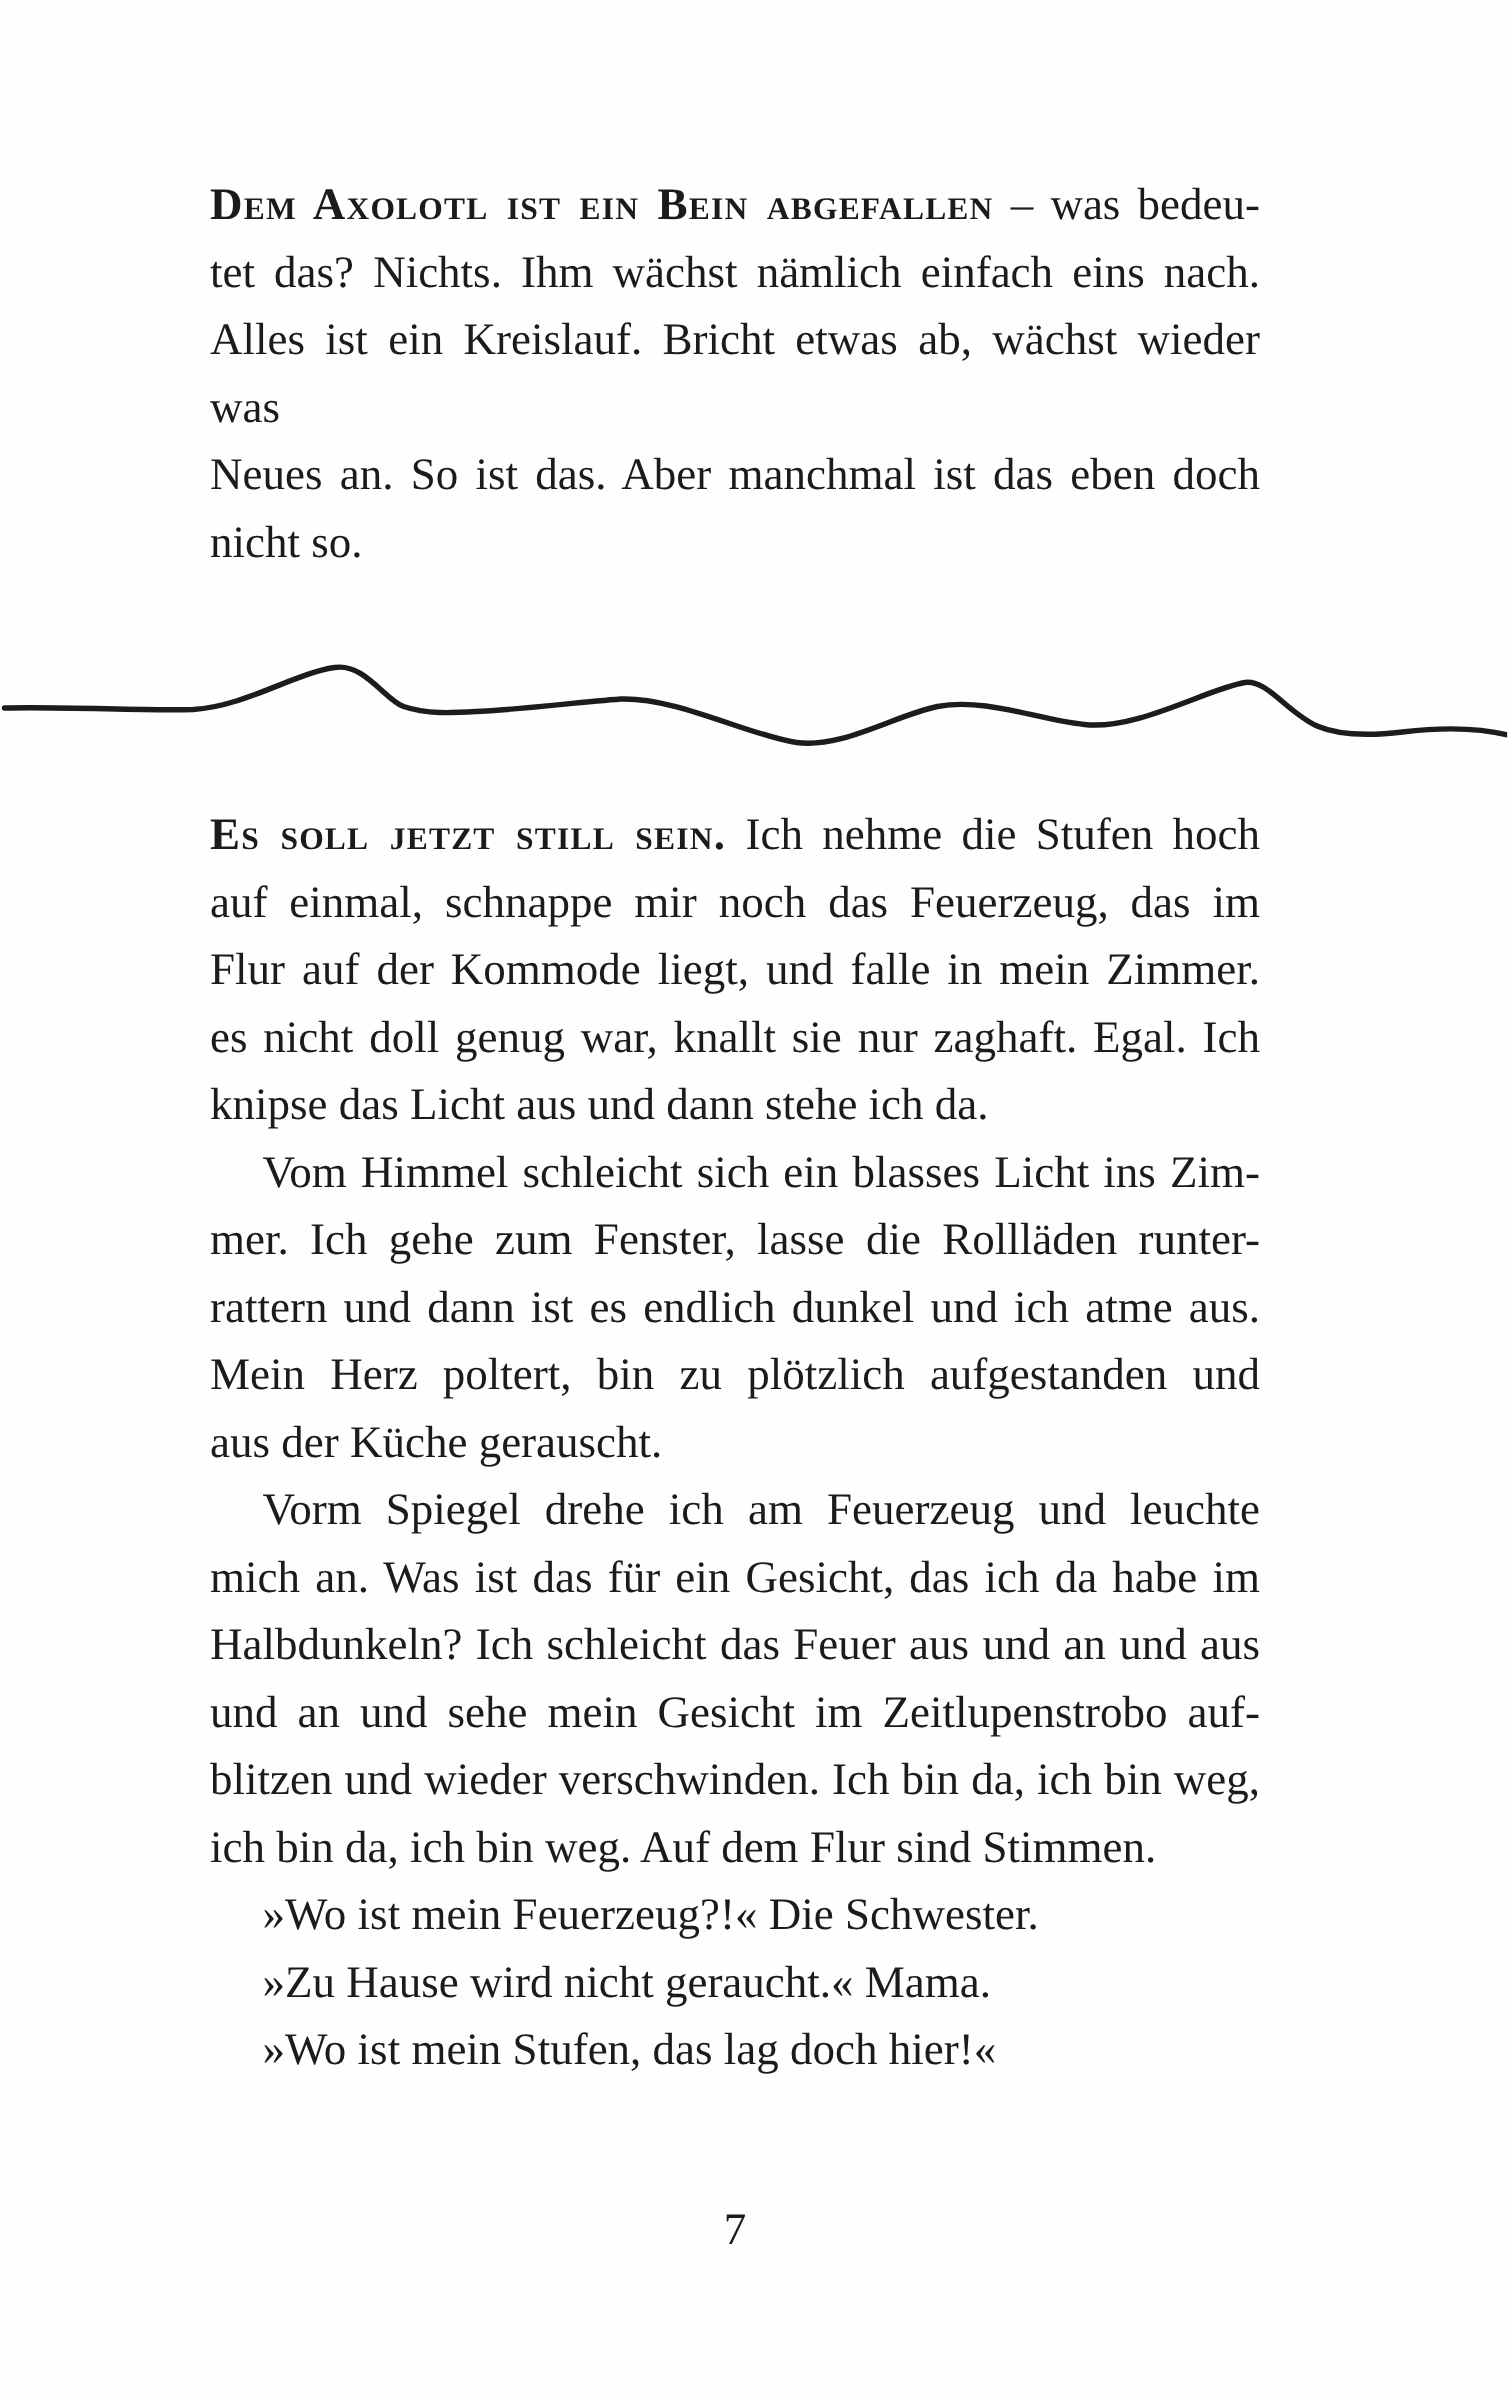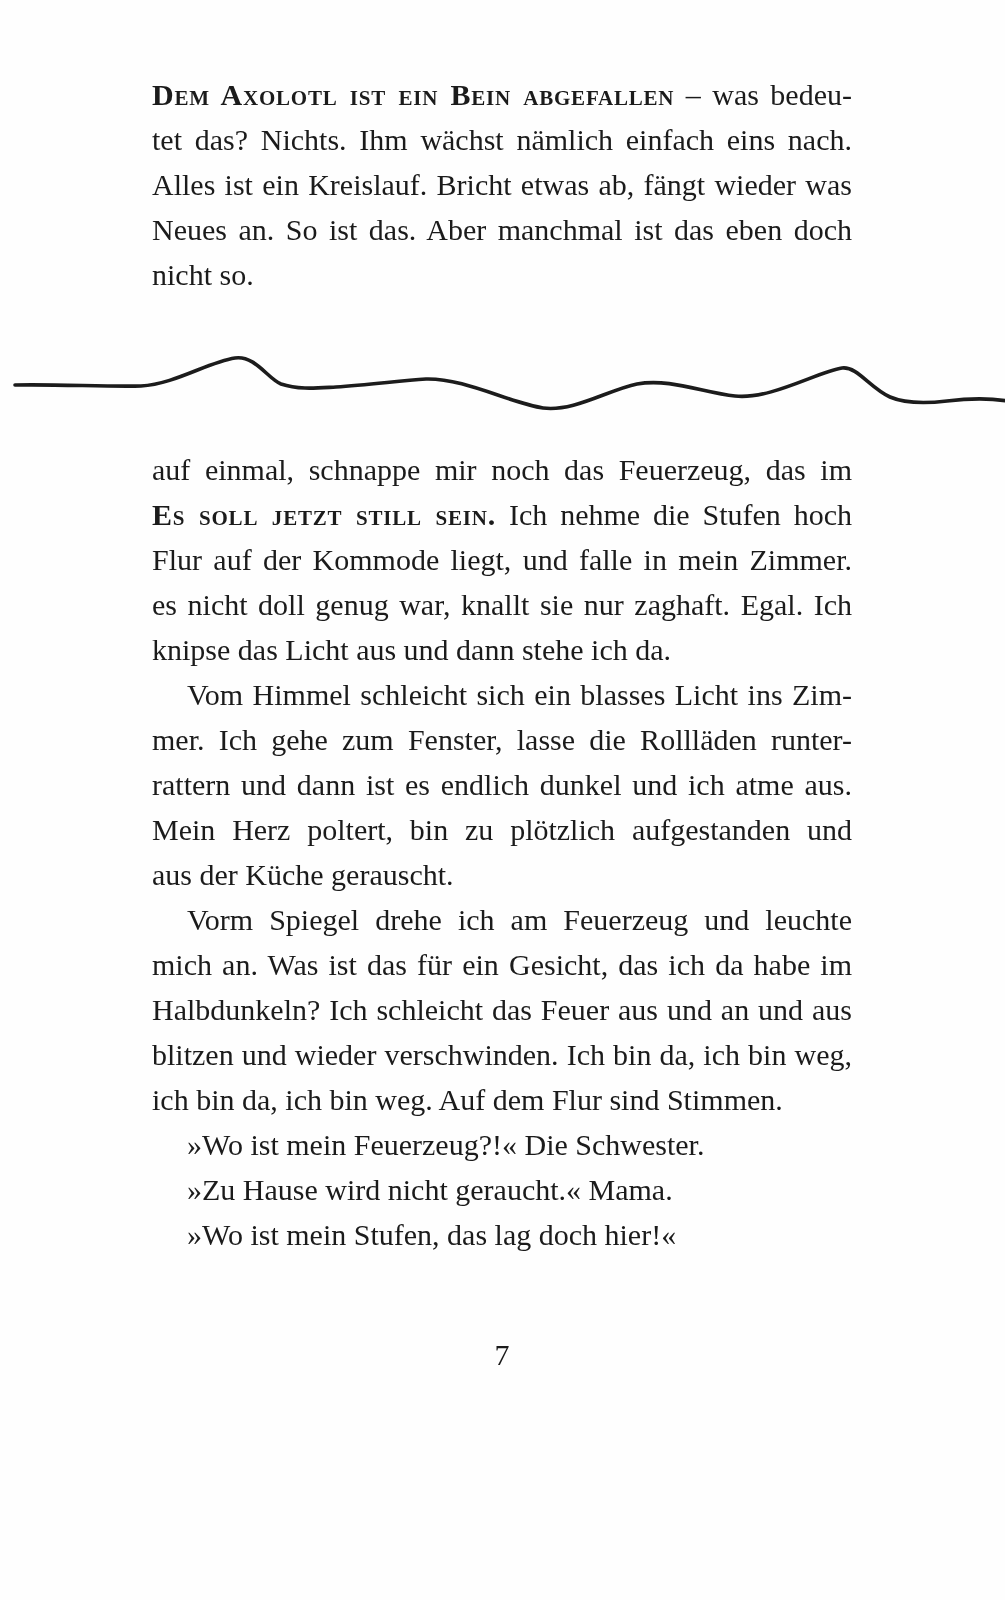--- a/index.html
+++ b/index.html
@@ -10,22 +10,21 @@
   .book-page {
     position: relative;
     width: 1005px;
     height: 1600px;
     background: #fefefe;
     overflow: hidden;
     font-family: "Liberation Serif", serif;
     color: #1b1b1b;
   }
   .content {
-    padding-top: 72px;
-    margin-left: 12px;
+    padding-top: 114px;
   }
   .text-block {
     margin-left: 140px;
     width: 700px;
     font-size: 30px;
     line-height: 45px;
   }
   .line {
     text-align: justify;
     text-align-last: justify;
@@ -62,21 +61,21 @@
 </style>
 </head>
 <body>
 
 <div class="book-page">
   <div class="content">
 
     <div class="text-block">
       <div class="line"><span class="lead">Dem Axolotl ist ein Bein abgefallen</span><span> – was bedeu-</span></div>
       <div class="line">tet das? Nichts. Ihm wächst nämlich einfach eins nach.</div>
-      <div class="line">Alles ist ein Kreislauf. Bricht etwas ab, fängt wieder was</div>
+      <div class="line">Alles ist ein Kreislauf. Bricht etwas ab, wächst wieder was</div>
       <div class="line">Neues an. So ist das. Aber manchmal ist das eben doch</div>
       <div class="line left">nicht so.</div>
     </div>
 
     <div class="divider-wrap">
       <svg width="1005" height="80" viewBox="0 0 1005 80">
         <path d="M 3 45
              C 45 44, 95 47, 129 46
              C 163 44, 196 22, 223 18
              C 243 15, 256 39, 269 44
@@ -86,39 +85,40 @@
              C 562 72, 596 50, 625 44
              C 658 38, 692 53, 723 56
              C 758 60, 805 32, 830 28
              C 845 26, 858 48, 878 57
              C 892 63, 910 64, 935 61
              C 960 58, 985 58, 1005 63" fill="none" stroke="#1c1c1c" stroke-width="3.6" stroke-linecap="round"></path>
       </svg>
     </div>
 
     <div class="text-block block-2">
+      <div class="line"><span class="lead">Es soll jetzt still sein.</span><span> Ich nehme die Stufen hoch</span></div>
       <div class="line">auf einmal, schnappe mir noch das Feuerzeug, das im</div>
-      <div class="line"><span class="lead">Es soll jetzt still sein.</span><span> Ich nehme die Stufen hoch</span></div>
       <div class="line">Flur auf der Kommode liegt, und falle in mein Zimmer.</div>
       <div class="line">es nicht doll genug war, knallt sie nur zaghaft. Egal. Ich</div>
       <div class="line left">knipse das Licht aus und dann stehe ich da.</div>
     </div>
 
     <div class="text-block">
       <div class="line ind">Vom Himmel schleicht sich ein blasses Licht ins Zim-</div>
       <div class="line">mer. Ich gehe zum Fenster, lasse die Rollläden runter-</div>
       <div class="line">rattern und dann ist es endlich dunkel und ich atme aus.</div>
       <div class="line">Mein Herz poltert, bin zu plötzlich aufgestanden und</div>
       <div class="line left">aus der Küche gerauscht.</div>
     </div>
 
     <div class="text-block">
       <div class="line ind">Vorm Spiegel drehe ich am Feuerzeug und leuchte</div>
       <div class="line">mich an. Was ist das für ein Gesicht, das ich da habe im</div>
       <div class="line">Halbdunkeln? Ich schleicht das Feuer aus und an und aus</div>
+      <div class="line">und an und sehe mein Gesicht im Zeitlupenstrobo auf-</div>
       <div class="line">blitzen und wieder verschwinden. Ich bin da, ich bin weg,</div>
       <div class="line left">ich bin da, ich bin weg. Auf dem Flur sind Stimmen.</div>
     </div>
 
     <div class="text-block">
       <div class="line left ind">»Wo ist mein Feuerzeug?!« Die Schwester.</div>
       <div class="line left ind">»Zu Hause wird nicht geraucht.« Mama.</div>
       <div class="line left ind">»Wo ist mein Stufen, das lag doch hier!«</div>
     </div>
 

